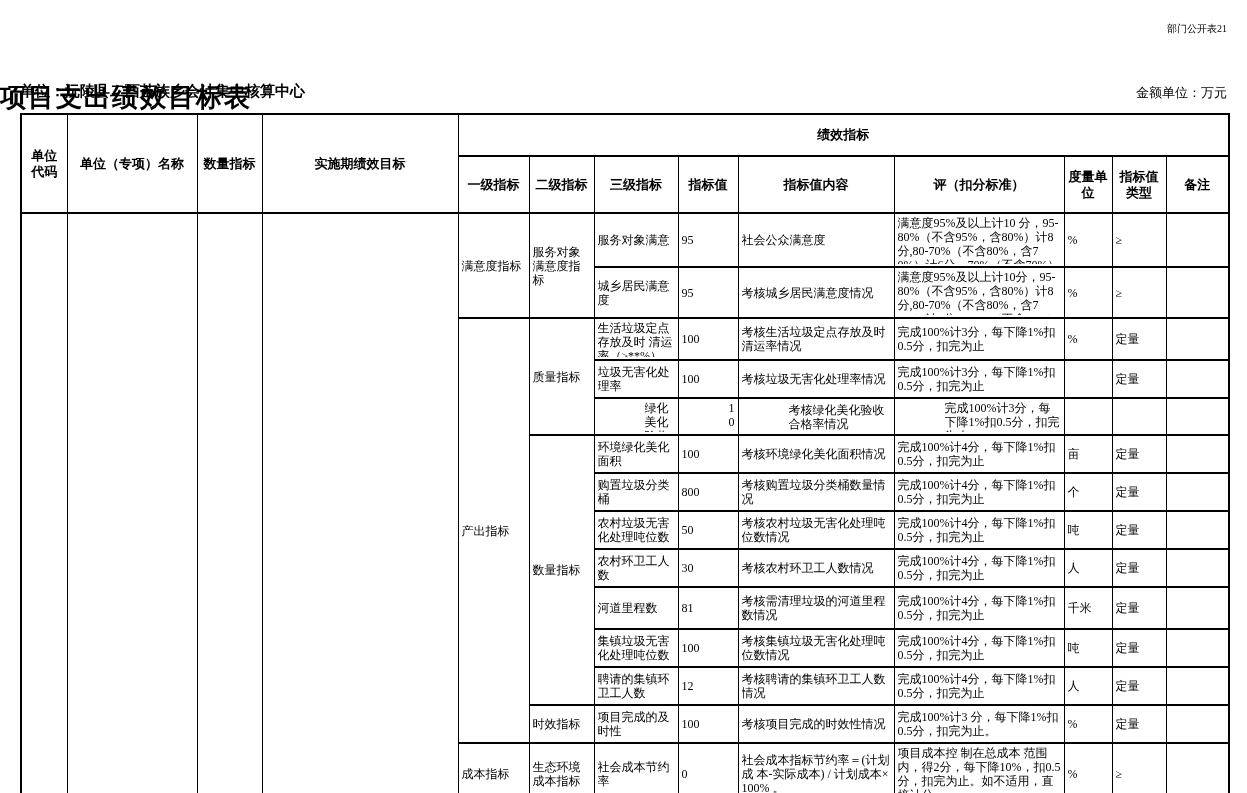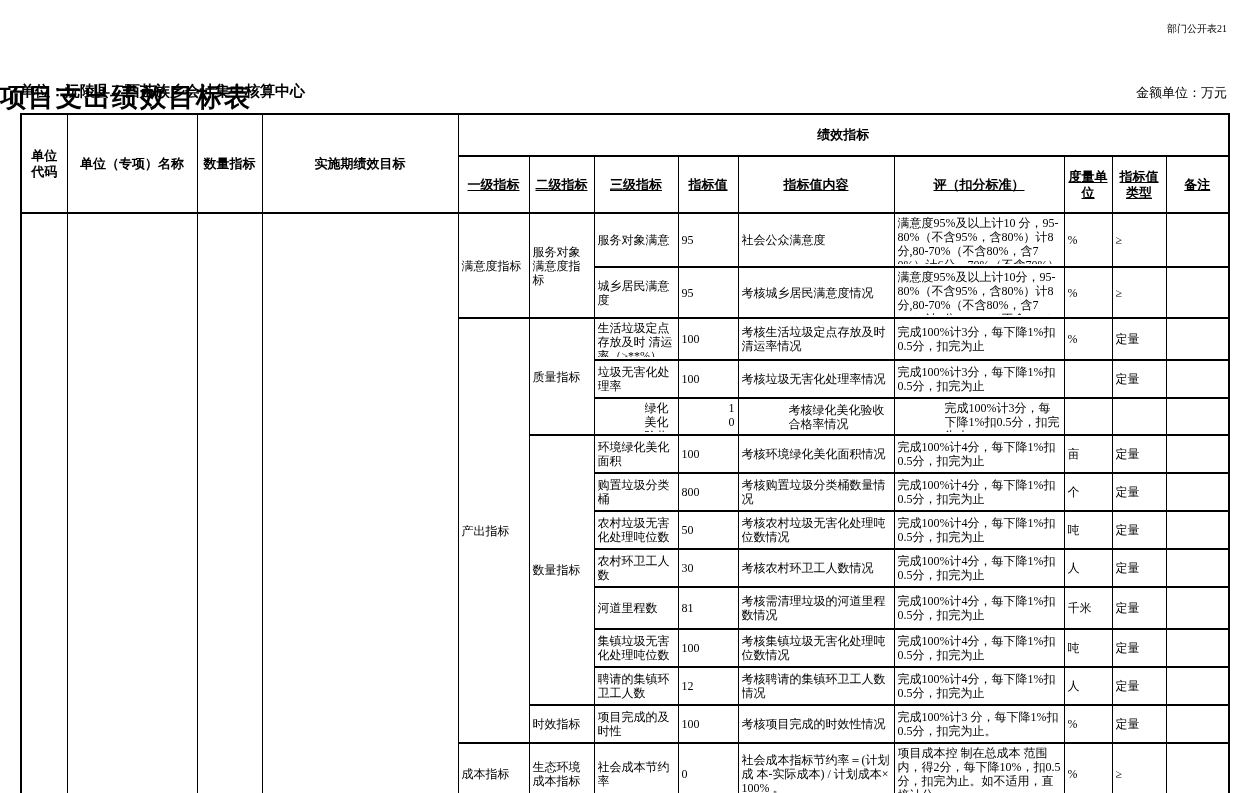--- a/index.html
+++ b/index.html
@@ -20,21 +20,21 @@
   table.perf{border:2px solid #000;}
   table.perf th,table.perf td{
     border-left:1px solid #000;border-right:1px solid #000;
     border-top:2px solid #000;border-bottom:2px solid #000;
     padding:1px 3px;vertical-align:middle;overflow:hidden;
     word-break:break-all;
   }
   table.perf th{font-weight:bold;text-align:center;font-size:13px;line-height:16px;border-radius:9px;}
   table.perf td{text-align:left;}
   .cw{overflow:hidden;}
-  tr.hA{height:42px;} tr.hB{height:57px;text-decoration:underline;}
+  tr.hA{height:42px;} tr.hB{height:57px;}
   tr.r54{height:54px;} tr.r51{height:51px;} tr.r42{height:42px;}
   tr.r38{height:38px;} tr.r37{height:37px;} tr.r62{height:62px;}
   tr.r54 td .cw{max-height:48px;}
   tr.r51 td .cw{max-height:45px;}
   tr.r42 td .cw{max-height:36px;}
   tr.r38 td .cw{max-height:32px;}
   tr.r37 td .cw{max-height:31px;margin-left:47px;}
   tr.r62 td .cw{max-height:56px;}
 </style>
 </head>

